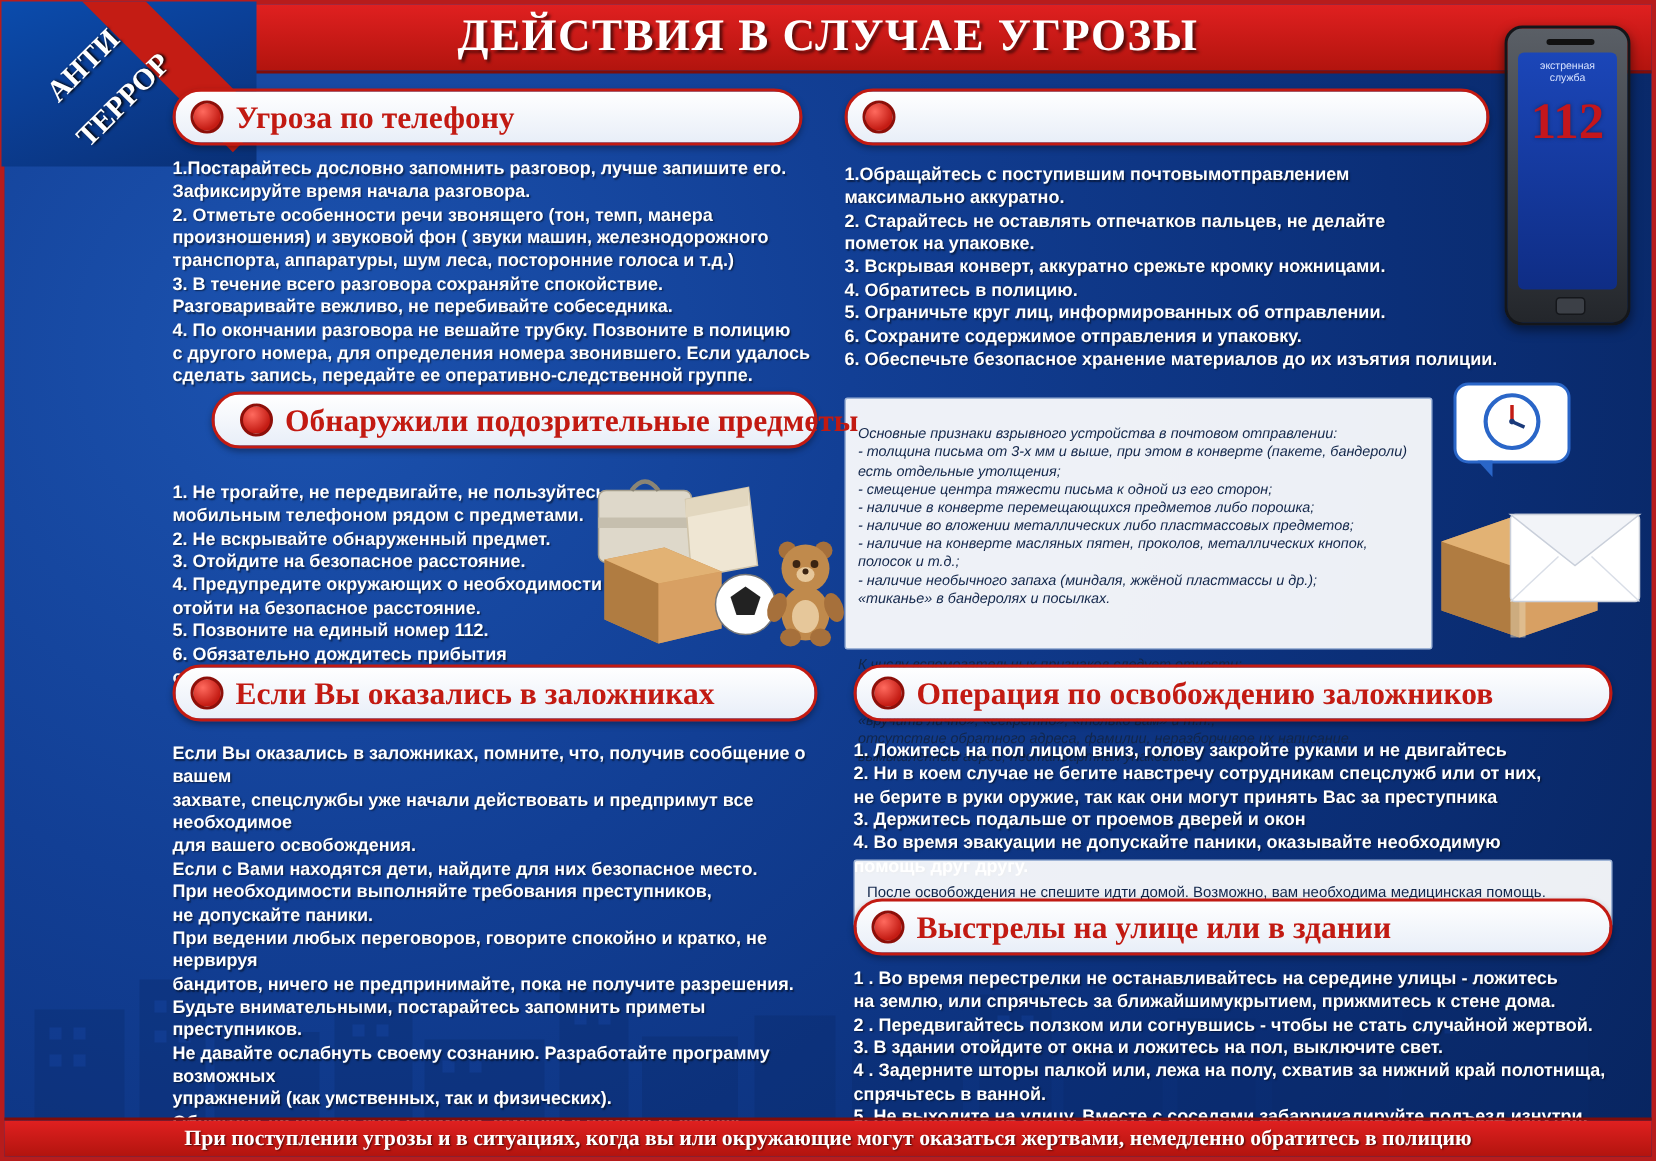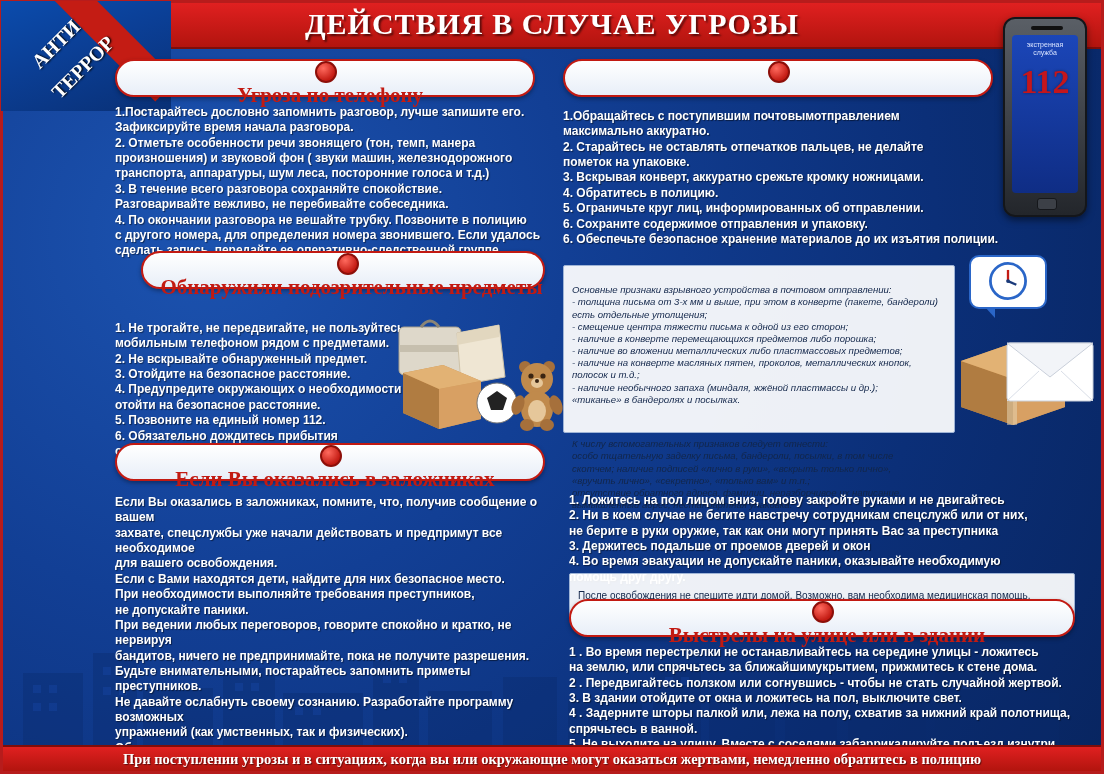--- a/index.html
+++ b/index.html
@@ -69,21 +69,20 @@
   
   .pill {
     position:absolute;
     background:linear-gradient(#ffffff,#e8eef8);
     border:2px solid #c21a12;
     border-radius:22px;
     height:38px;
     display:flex; align-items:center;
     padding-left:10px;
     box-shadow:0 2px 4px rgba(0,0,0,.35);
-    flex-direction:column;
   }
   .pill .dot {
     width:22px; height:22px; border-radius:50%;
     background:radial-gradient(circle at 35% 30%, #ff6a5e, #c41c14 70%);
     border:2px solid #8d0f09;
     flex:0 0 auto;
     margin-right:8px;
   }
   .pill .ptext {
     color:#c21a12;
@@ -321,21 +320,21 @@
 
   <div class="clock-bubble" style="left:966px; top:252px; width:78px; height:54px;">
     <svg viewBox="0 0 78 54" style="width:100%;height:100%">
       <circle cx="39" cy="26" r="19" fill="#ffffff" stroke="#2a66c8" stroke-width="3"></circle>
       <line x1="39" y1="26" x2="39" y2="14" stroke="#c41c14" stroke-width="2.5"></line>
       <line x1="39" y1="26" x2="48" y2="30" stroke="#1a3a7a" stroke-width="2.5"></line>
       <circle cx="39" cy="26" r="2" fill="#1a3a7a"></circle>
     </svg>
   </div>
 
-  <div class="pill" style="left:138px; top:248px; width:404px;padding-left:17px;">
+  <div class="pill" style="left:138px; top:258px; width:404px;padding-left:17px;">
     <span class="dot"></span>
     <span class="ptext">Обнаружили подозрительные предметы</span>
   </div>
   <div class="txt" style="left:112px; top:318px; width:300px;">1. Не трогайте, не передвигайте, не пользуйтесь
 мобильным телефоном рядом с предметами.
 2. Не вскрывайте обнаруженный предмет.
 3. Отойдите на безопасное расстояние.
 4. Предупредите окружающих о необходимости
 отойти на безопасное расстояние.
 5. Позвоните на единый номер 112.
@@ -391,20 +390,24 @@
 бандитов, ничего не предпринимайте, пока не получите разрешения.
 Будьте внимательными, постарайтесь запомнить приметы преступников.
 Не давайте ослабнуть своему сознанию. Разработайте программу возможных
 упражнений (как умственных, так и физических).
 Обязательно ведите счет времени, отмечая с помощью спичек, камешков или
 черточек на стене прошедшие дни.
 Если Вы оказались запертыми в каком-либо помещении, то постарайтесь
 привлечь чье-либо внимание.
 Не теряйте надежду на благополучный исход.</div>
 
+  <div class="pill" style="left:566px; top:440px; width:506px;">
+    <span class="dot"></span>
+    <span class="ptext">Операция по освобождению заложников</span>
+  </div>
   <div class="txt" style="left:566px; top:490px; width:508px;">1. Ложитесь на пол лицом вниз, голову закройте руками и не двигайтесь
 2. Ни в коем случае не бегите навстречу сотрудникам спецслужб или от них,
 не берите в руки оружие, так как они могут принять Вас за преступника
 3. Держитесь подальше от проемов дверей и окон
 4. Во время эвакуации не допускайте паники, оказывайте необходимую
 помощь друг другу.</div>
   <div class="note" style="left:566px; top:570px; width:506px;">После освобождения не спешите идти домой. Возможно, вам необходима медицинская помощь.</div>
 
   <div class="pill" style="left:566px; top:596px; width:506px;">
     <span class="dot"></span>

